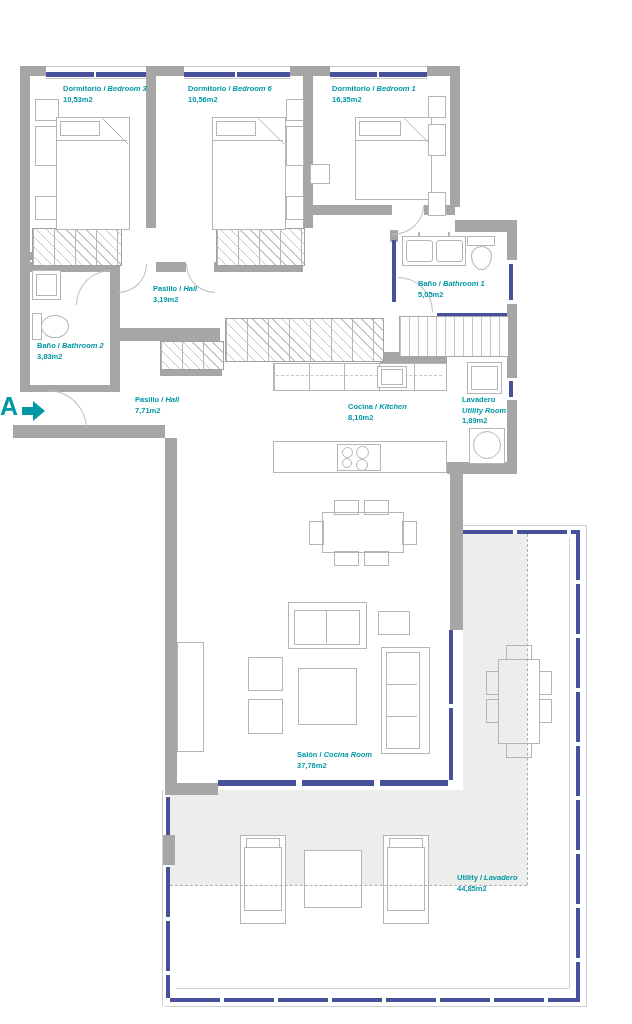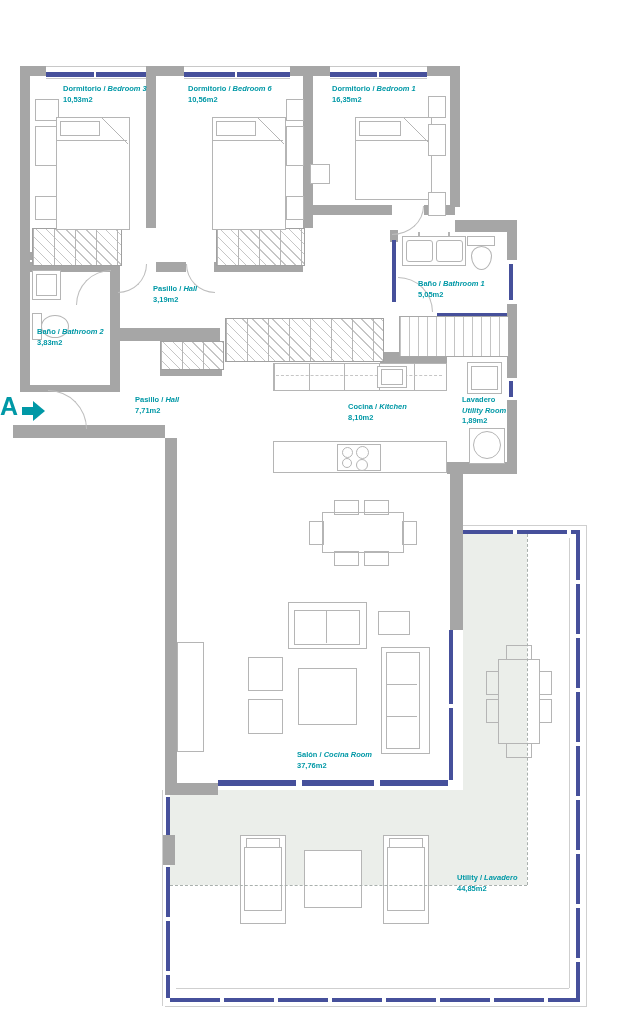--- a/index.html
+++ b/index.html
@@ -239,21 +239,21 @@
     <div>16,35m2</div>
   </div>
   <div class="lbl" style="left:153px;top:284px">
     <div><span class="es">Pasillo</span><span> / </span><em class="en">Hall</em></div>
     <div>3,19m2</div>
   </div>
   <div class="lbl" style="left:418px;top:279px">
     <div><span class="es">Baño</span><span> / </span><em class="en">Bathroom 1</em></div>
     <div>5,05m2</div>
   </div>
-  <div class="lbl" style="left:37px;top:327px">
+  <div class="lbl" style="left:37px;top:341px">
     <div><span class="es">Baño</span><span> / </span><em class="en">Bathroom 2</em></div>
     <div>3,83m2</div>
   </div>
   <div class="lbl" style="left:135px;top:395px">
     <div><span class="es">Pasillo</span><span> / </span><em class="en">Hall</em></div>
     <div>7,71m2</div>
   </div>
   <div class="lbl" style="left:348px;top:402px">
     <div><span class="es">Cocina</span><span> / </span><em class="en">Kitchen</em></div>
     <div>8,10m2</div>

